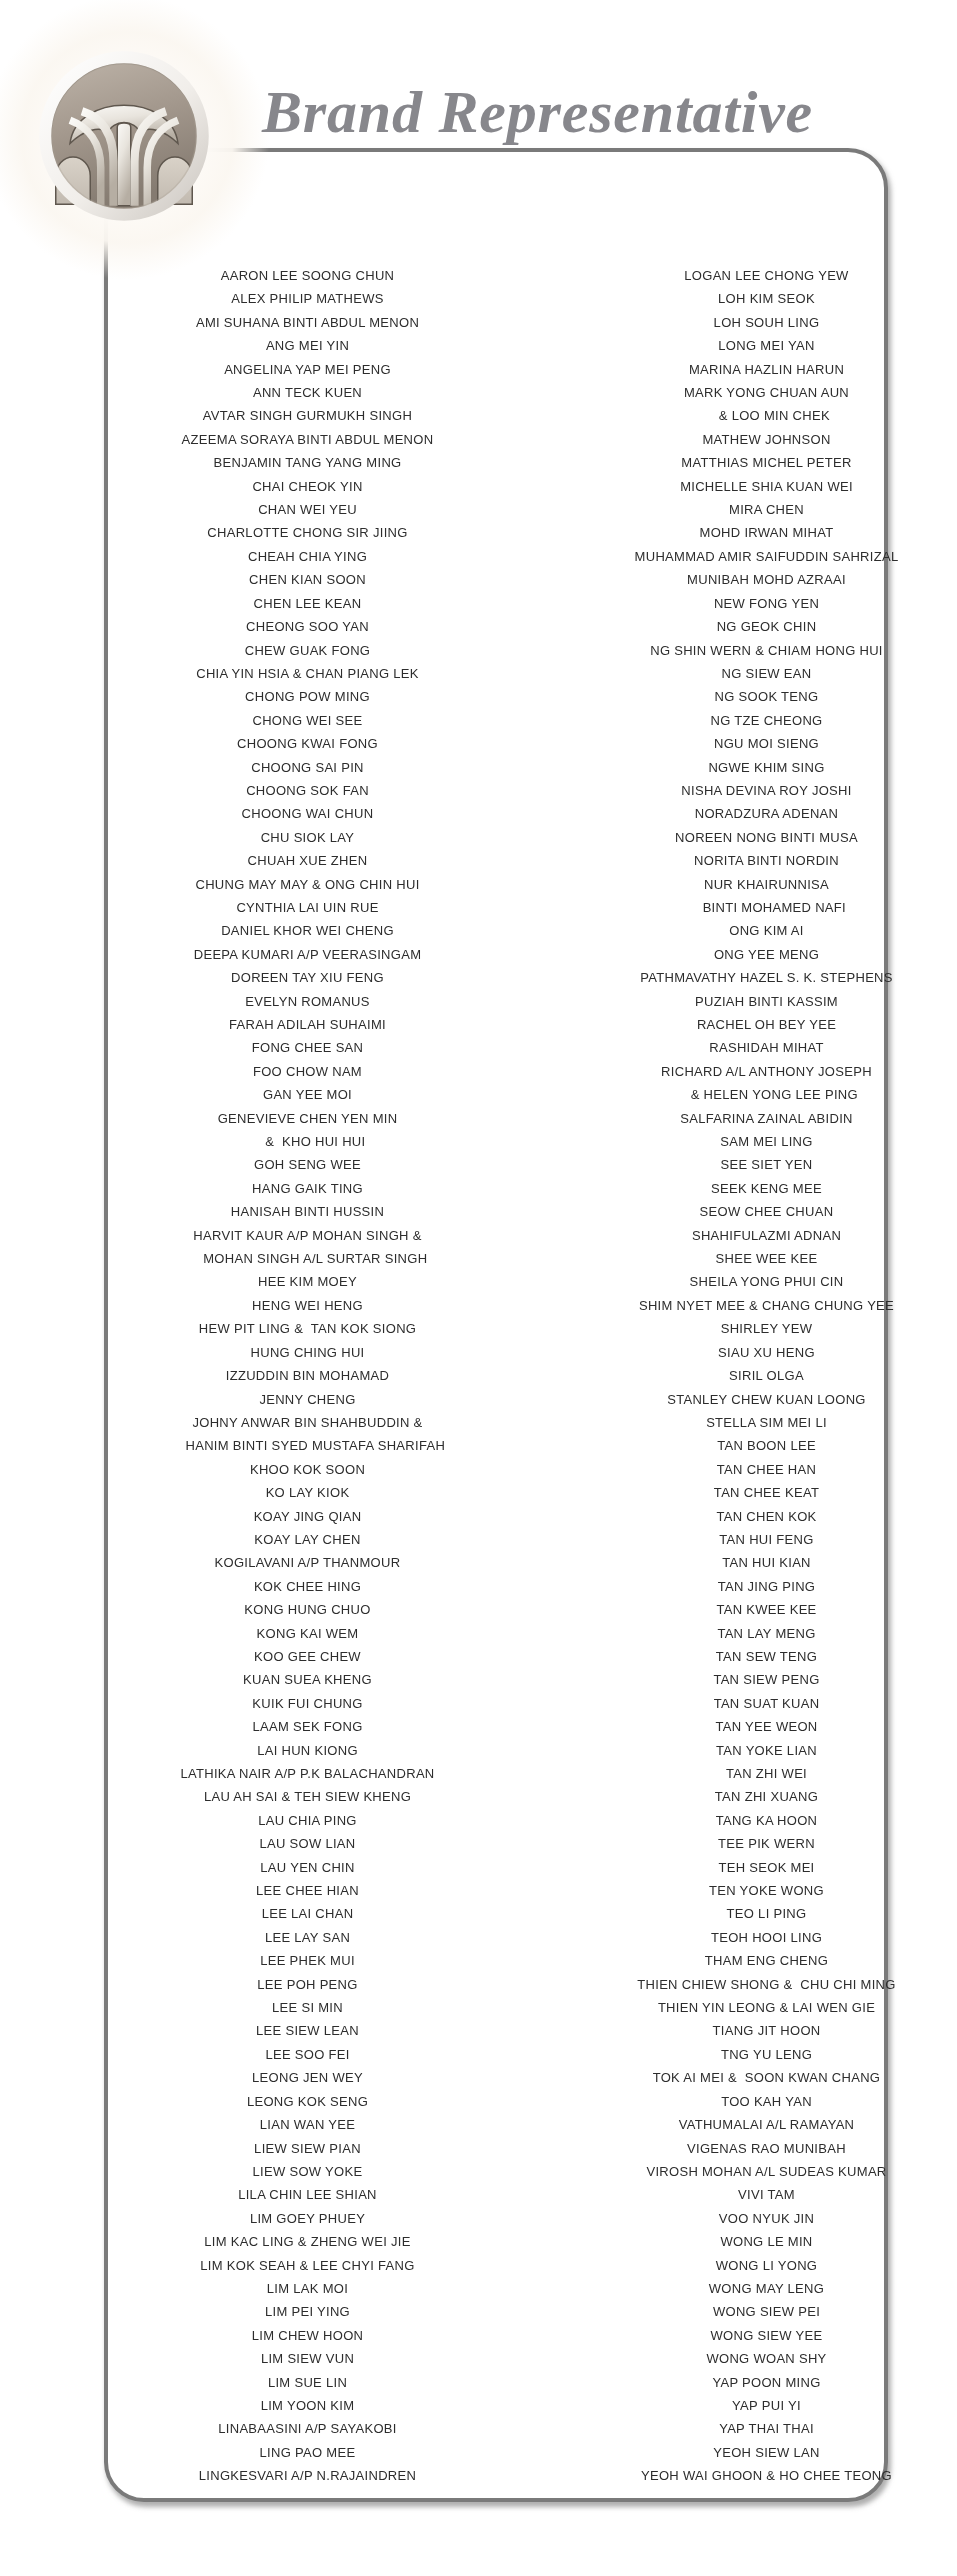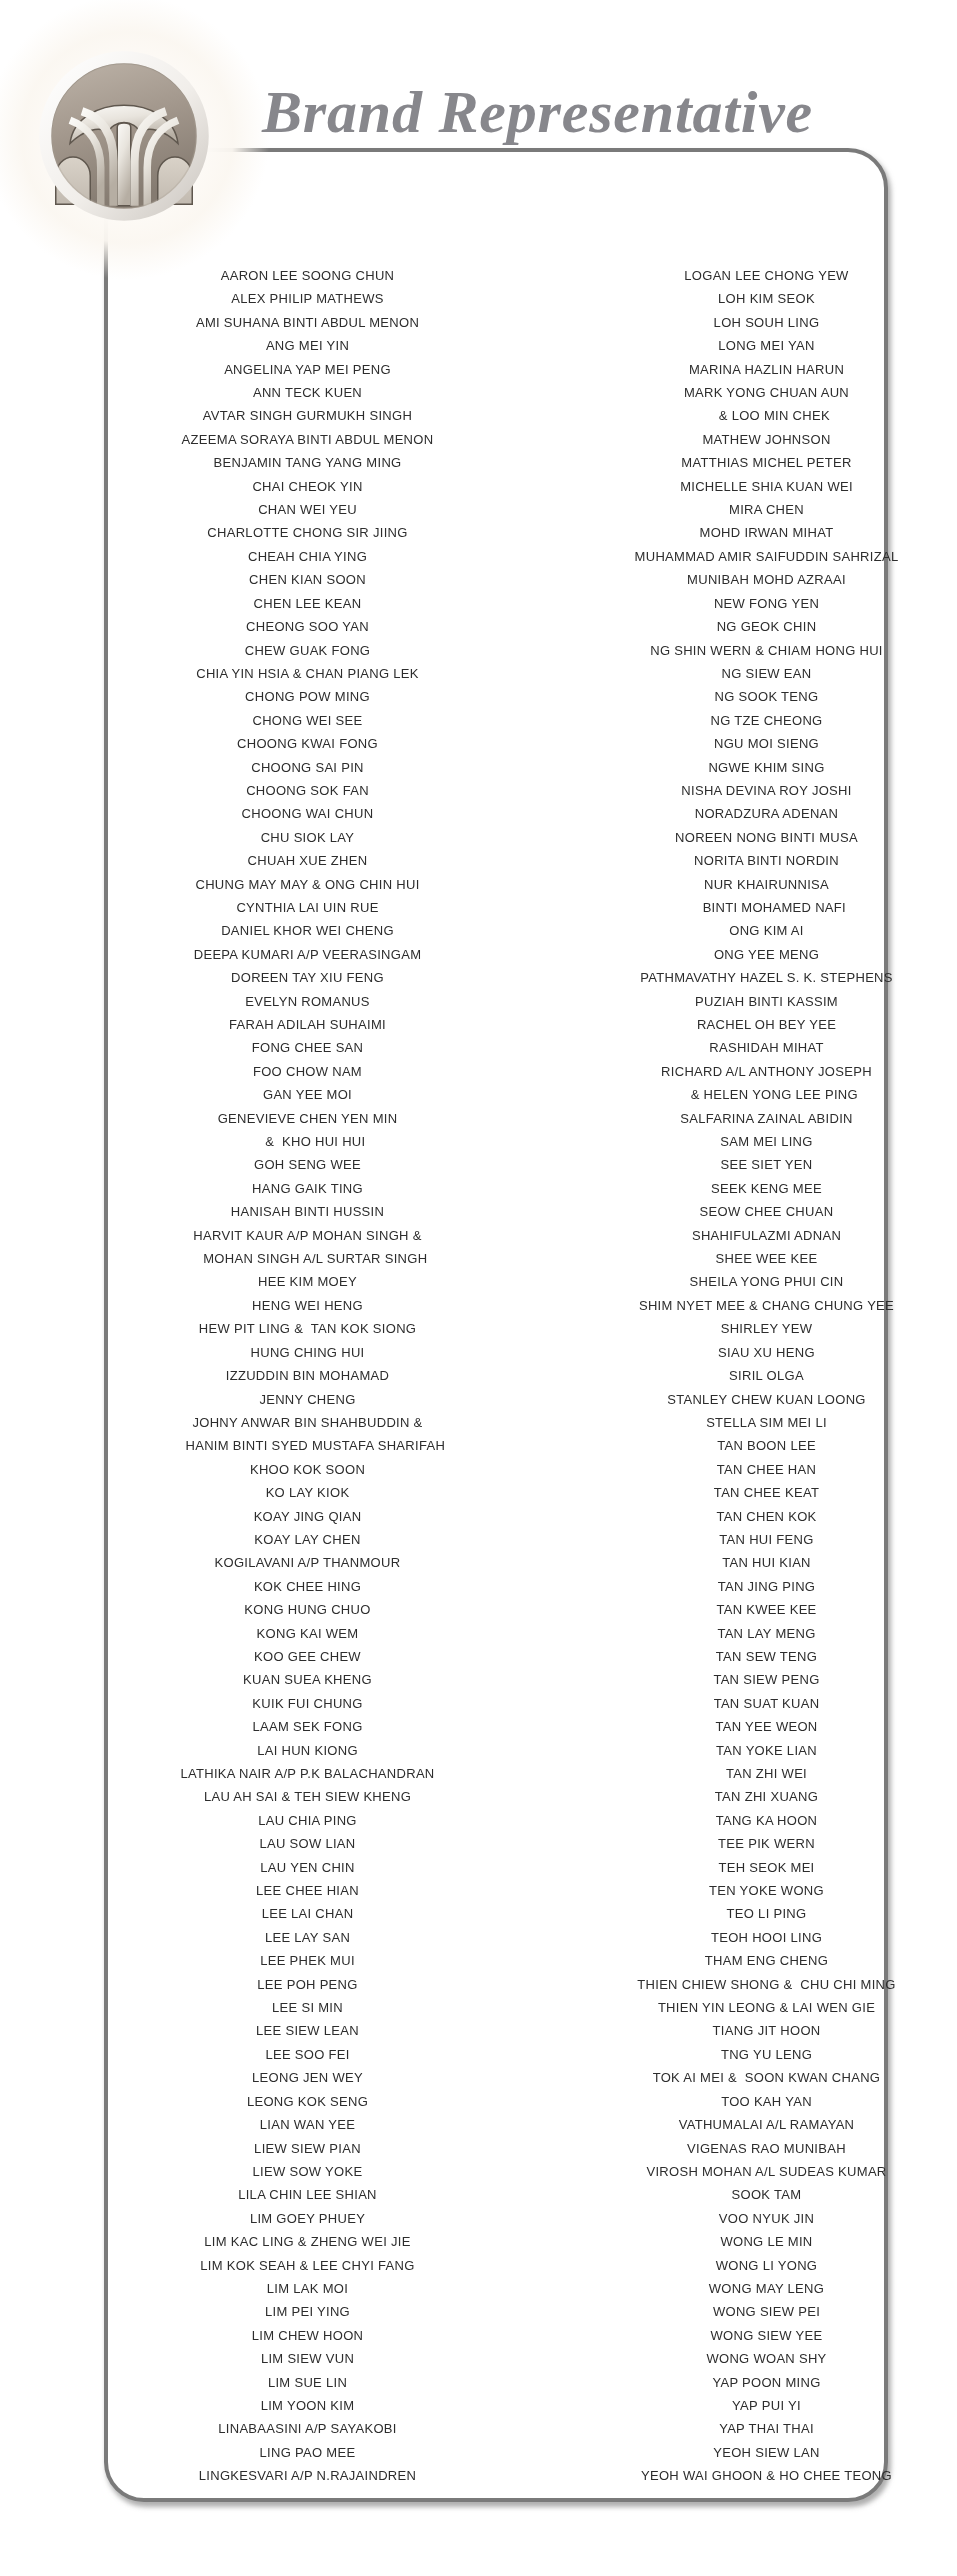--- a/index.html
+++ b/index.html
@@ -301,21 +301,21 @@
       <div class="name-line">THAM ENG CHENG</div>
       <div class="name-line">THIEN CHIEW SHONG &amp;  CHU CHI MING</div>
       <div class="name-line">THIEN YIN LEONG &amp; LAI WEN GIE</div>
       <div class="name-line">TIANG JIT HOON</div>
       <div class="name-line">TNG YU LENG</div>
       <div class="name-line">TOK AI MEI &amp;  SOON KWAN CHANG</div>
       <div class="name-line">TOO KAH YAN</div>
       <div class="name-line">VATHUMALAI A/L RAMAYAN</div>
       <div class="name-line">VIGENAS RAO MUNIBAH</div>
       <div class="name-line">VIROSH MOHAN A/L SUDEAS KUMAR</div>
-      <div class="name-line">SOOK TAM</div>
+      <div class="name-line">VIVI TAM</div>
       <div class="name-line">VOO NYUK JIN</div>
       <div class="name-line">WONG LE MIN</div>
       <div class="name-line">WONG LI YONG</div>
       <div class="name-line">WONG MAY LENG</div>
       <div class="name-line">WONG SIEW PEI</div>
       <div class="name-line">WONG SIEW YEE</div>
       <div class="name-line">WONG WOAN SHY</div>
       <div class="name-line">YAP POON MING</div>
       <div class="name-line">YAP PUI YI</div>
       <div class="name-line">YAP THAI THAI</div>

